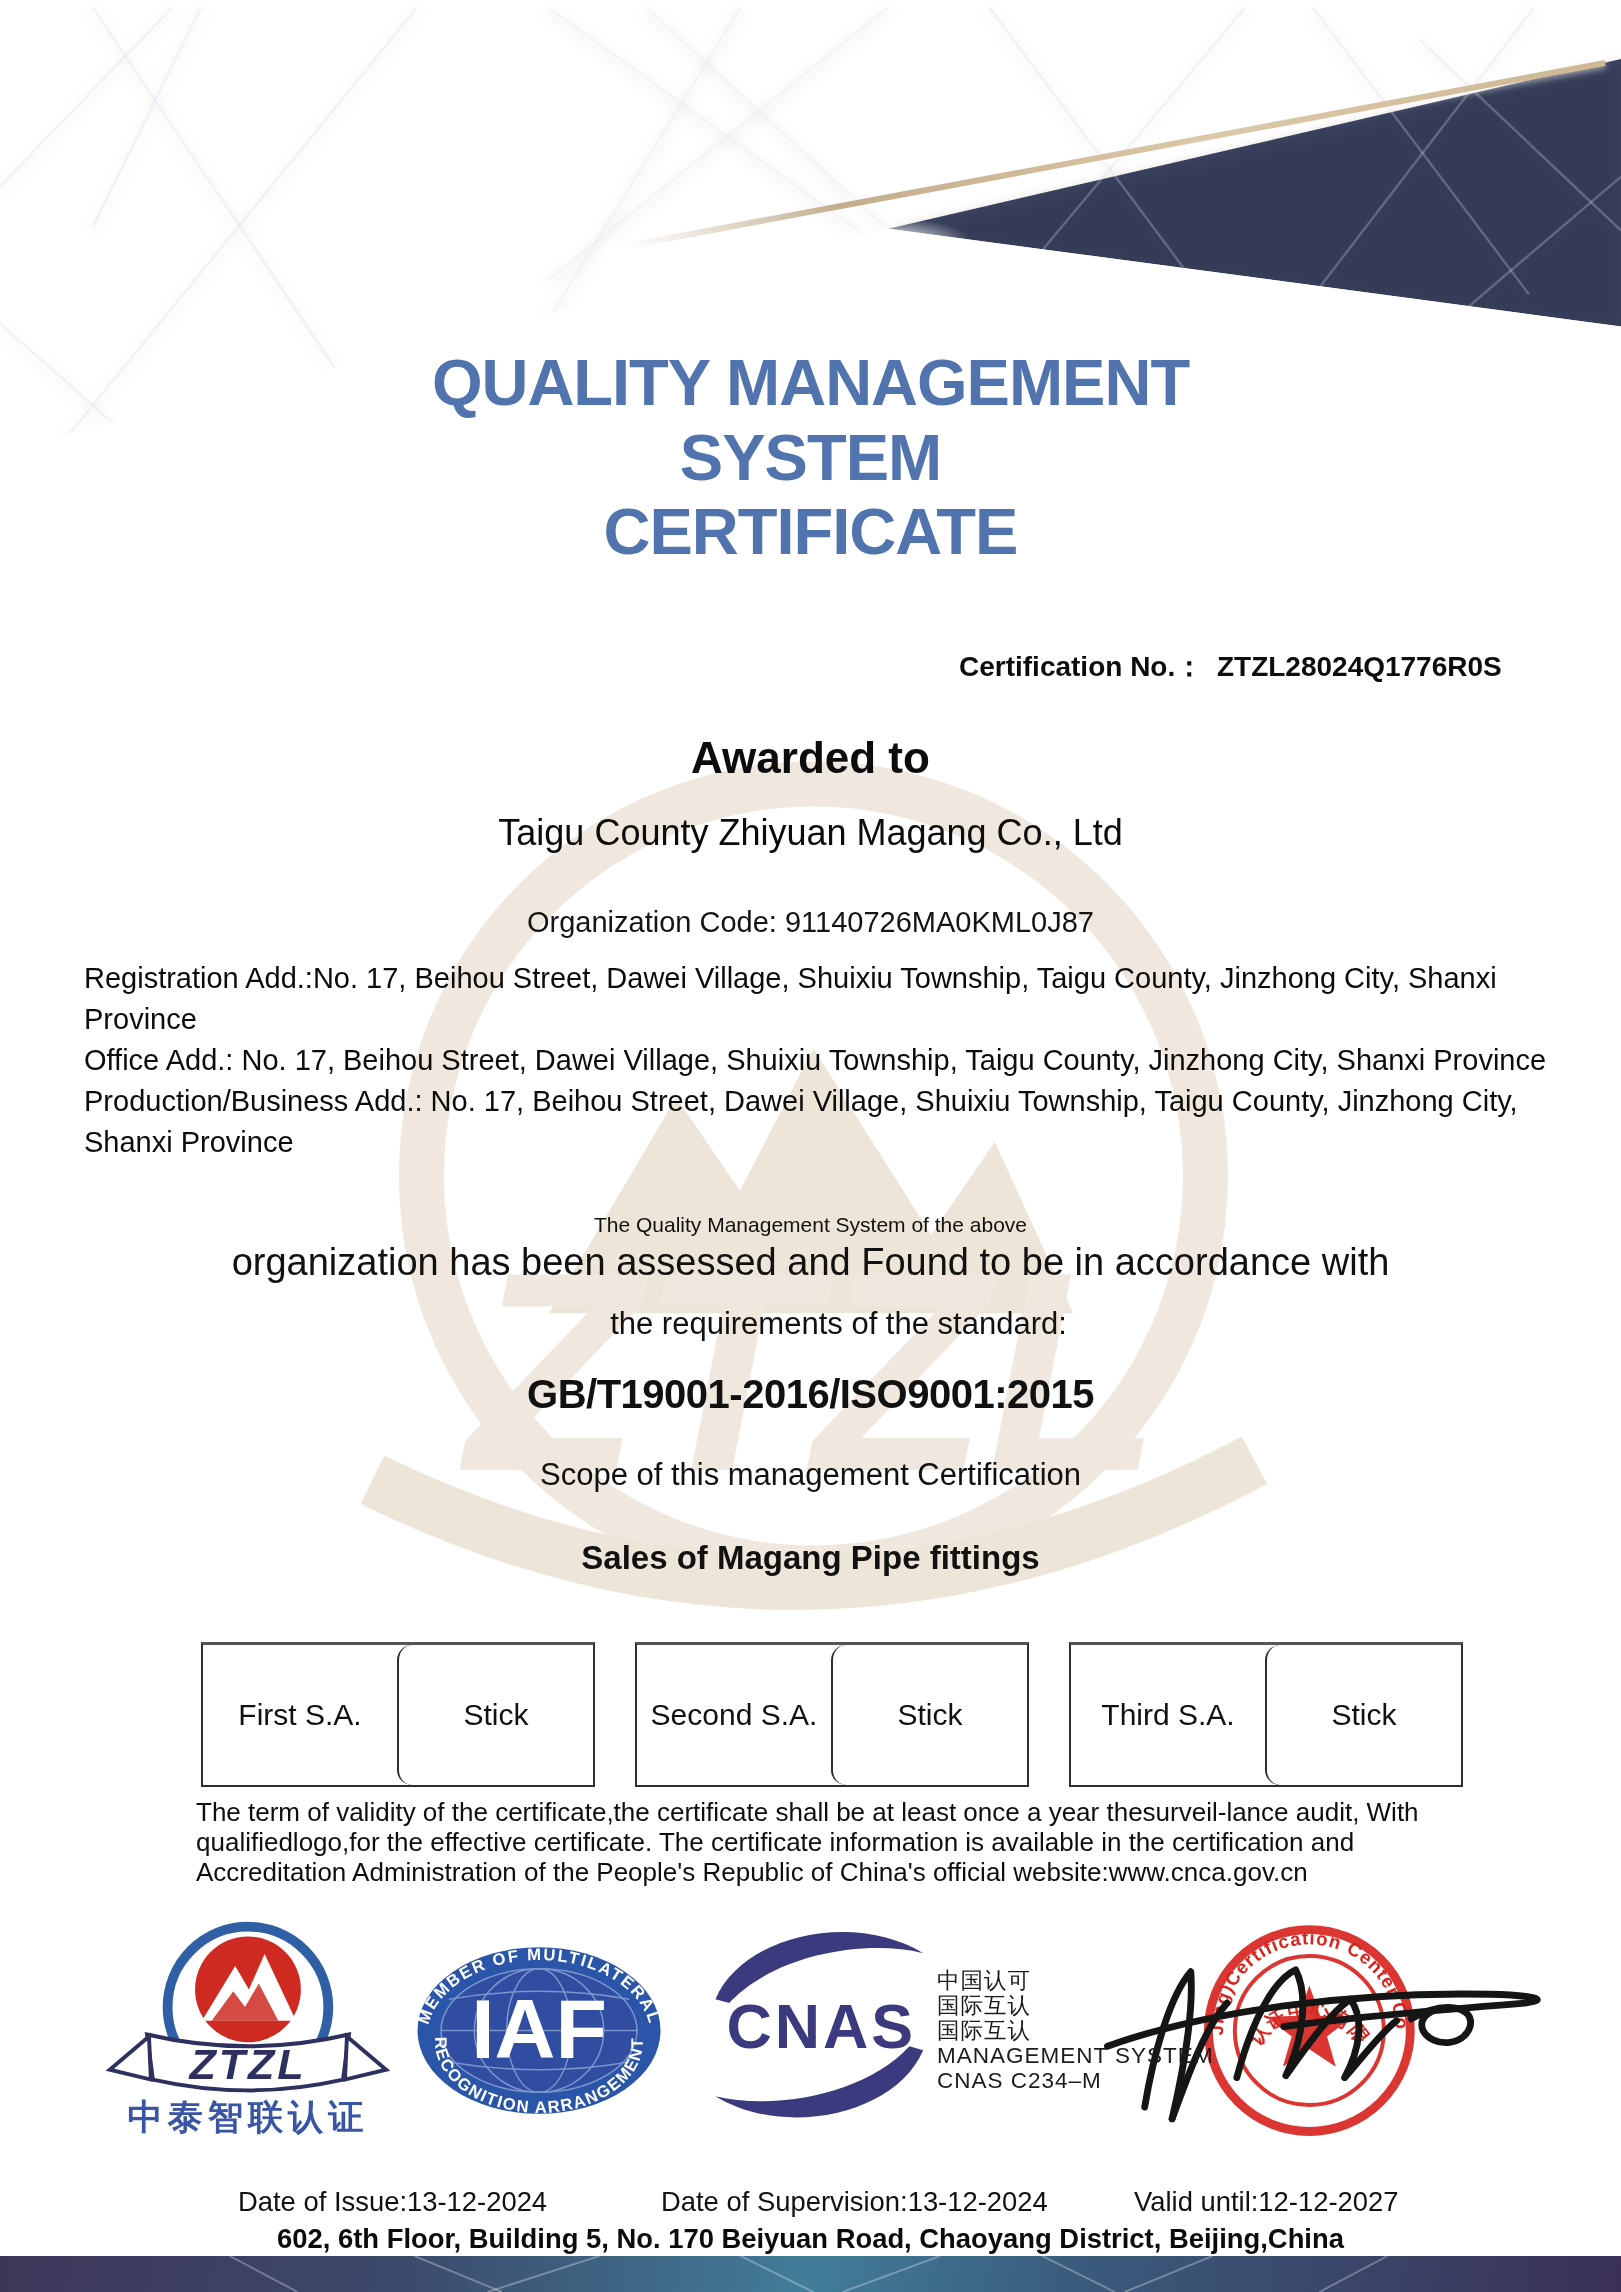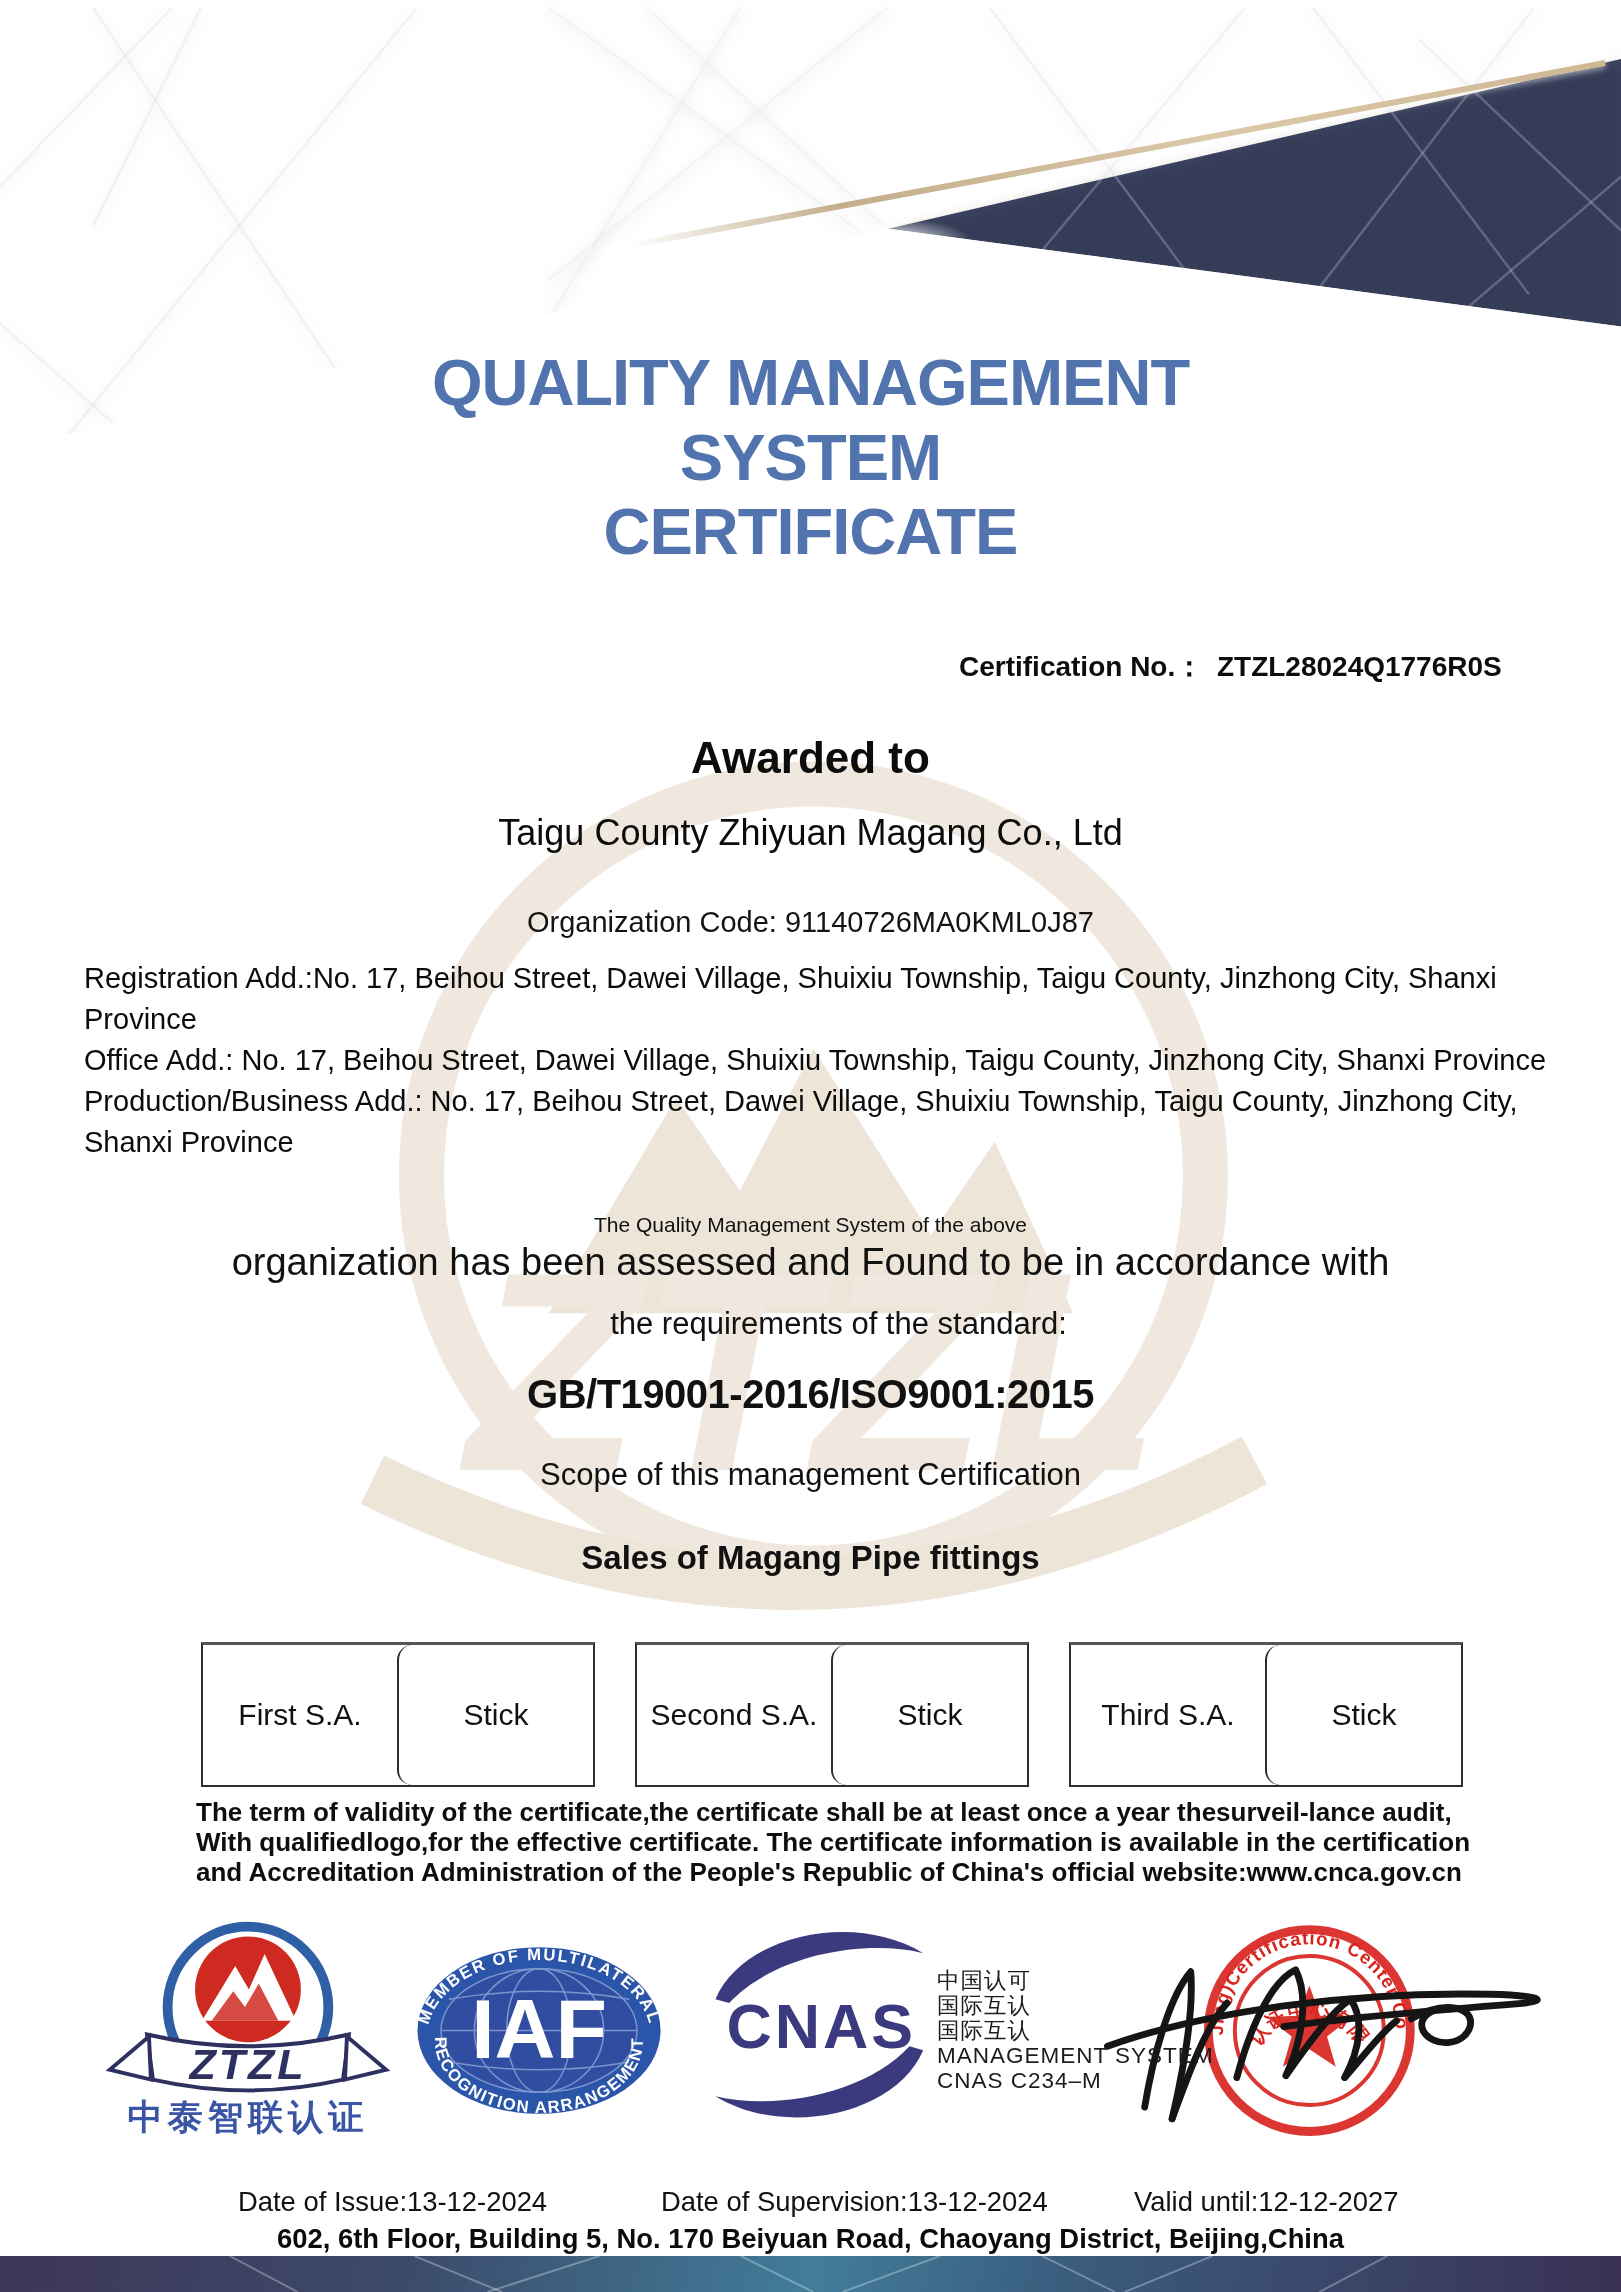--- a/index.html
+++ b/index.html
@@ -65,21 +65,21 @@
     border:2px solid #2e2e2e; border-top:3.9px solid #555;
     background:#fff;
   }
   .sa-cell {
     flex:1; display:flex; align-items:center; justify-content:center;
     font-size:30px; color:#111;border-radius:15px;
   }
   .sa-cell + .sa-cell { border-left:2px solid #2e2e2e; }
   .validity {
     position:absolute; top:1797px; left:196px; width:1294px;
-    font-size:26px; line-height:30px; font-weight:700; color:#0e0e0e;
+    font-size:26px; line-height:30px; font-weight:400; color:#0e0e0e;
   }
   
   .logos-svg { position:absolute; top:1901px; left:0; width:1621px; height:314px; }
   .accred {
     position:absolute; top:1968px; left:937px; font-size:22.5px; line-height:25px;
     color:#1c1c1c; font-weight:500; letter-spacing:1px;
   }
   
   .date-issue { position:absolute; top:2186px; left:238px; font-size:27.4px; font-weight:500; }
   .date-supervision { position:absolute; top:2186px; left:661px; font-size:27.4px; font-weight:500; }

